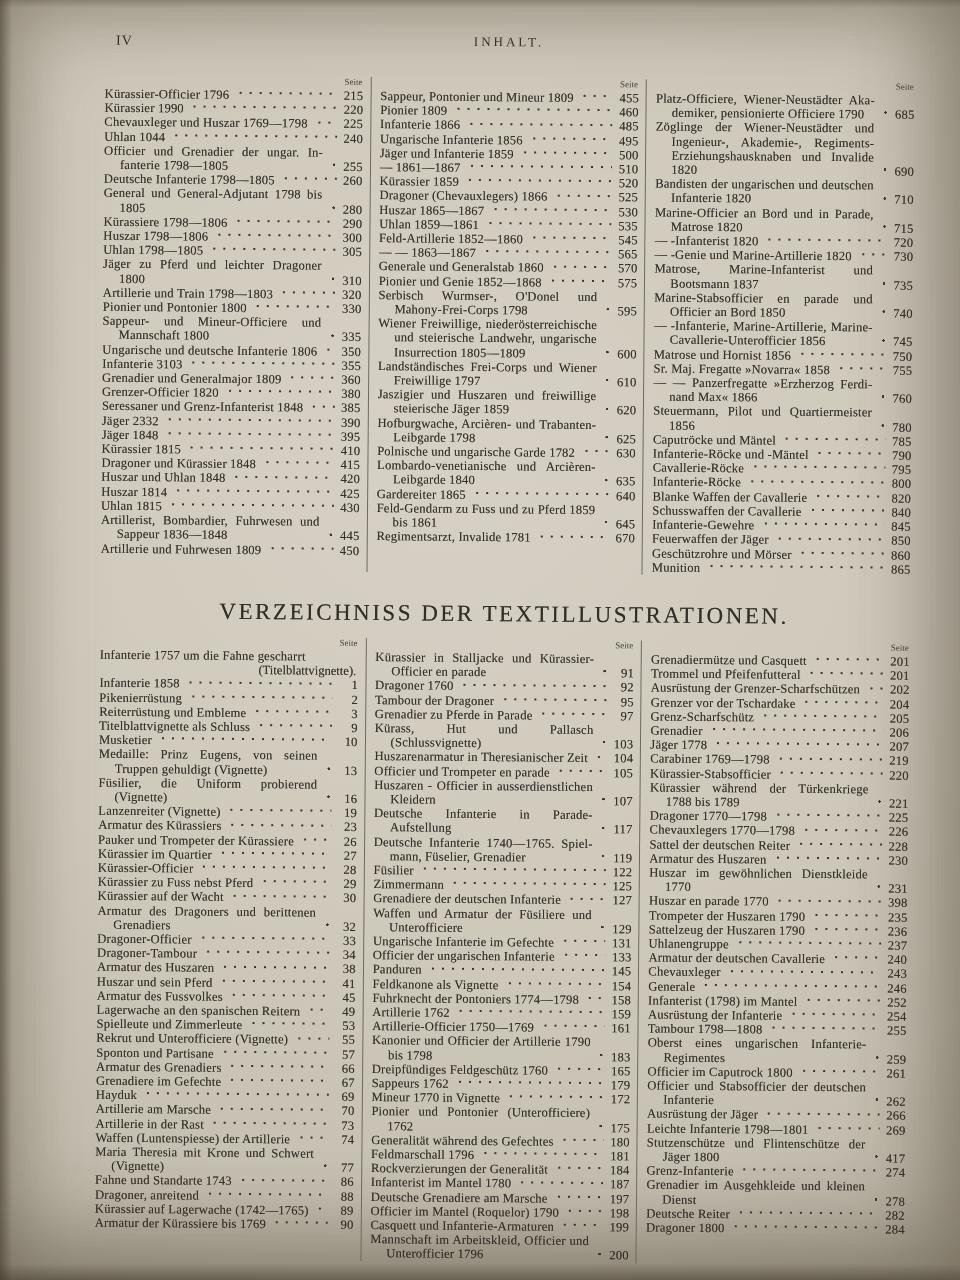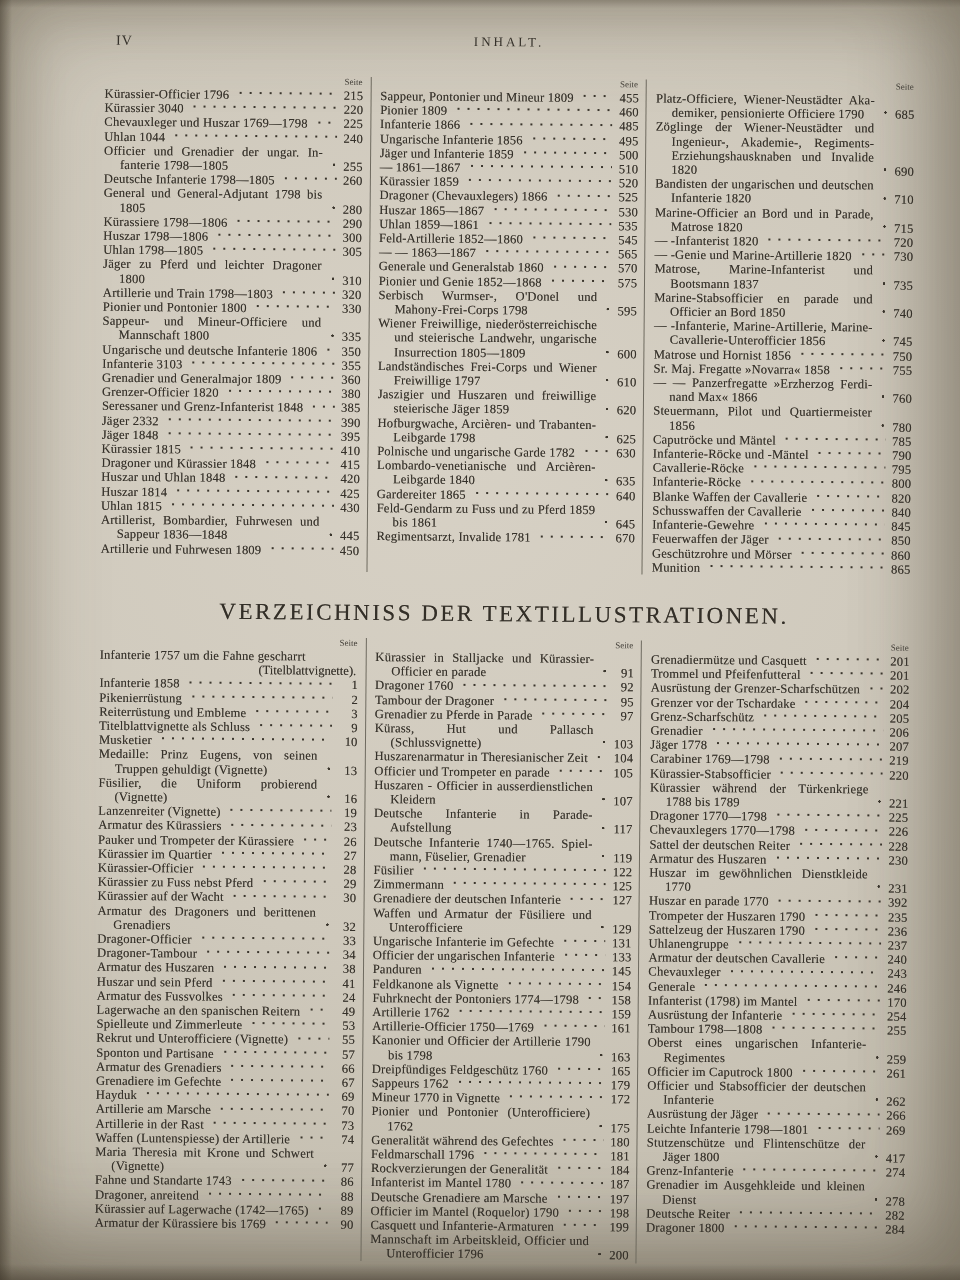--- a/index.html
+++ b/index.html
@@ -67,21 +67,21 @@
     <div class="cols">
       <div class="col">
         <div class="seite">Seite</div>
         <div>
             <div class="entry">
               <span class="lbl">Kürassier-Officier 1796</span>
               <span class="dots"></span>
               <span class="pg">215</span>
             </div>
             <div class="entry">
-              <span class="lbl">Kürassier 3040</span>
+              <span class="lbl">Kürassier 1990</span>
               <span class="dots"></span>
               <span class="pg">220</span>
             </div>
             <div class="entry">
               <span class="lbl">Chevauxleger und Huszar 1769—1798</span>
               <span class="dots"></span>
               <span class="pg">225</span>
             </div>
             <div class="entry">
               <span class="lbl">Uhlan 1044</span>
@@ -558,21 +558,21 @@
               <span class="pg">38</span>
             </div>
             <div class="entry">
               <span class="lbl">Huszar und sein Pferd</span>
               <span class="dots"></span>
               <span class="pg">41</span>
             </div>
             <div class="entry">
               <span class="lbl">Armatur des Fussvolkes</span>
               <span class="dots"></span>
-              <span class="pg">24</span>
+              <span class="pg">45</span>
             </div>
             <div class="entry">
               <span class="lbl">Lagerwache an den spanischen Reitern</span>
               <span class="dots"></span>
               <span class="pg">49</span>
             </div>
             <div class="entry">
               <span class="lbl">Spielleute und Zimmerleute</span>
               <span class="dots"></span>
               <span class="pg">53</span>
@@ -748,21 +748,21 @@
               <span class="pg">159</span>
             </div>
             <div class="entry">
               <span class="lbl">Artillerie-Officier 1750—1769</span>
               <span class="dots"></span>
               <span class="pg">161</span>
             </div>
             <div class="entry">
               <span class="lbl">Kanonier und Officier der Artillerie 1790 bis 1798</span>
               <span class="dots"></span>
-              <span class="pg">163</span>
+              <span class="pg">183</span>
             </div>
             <div class="entry">
               <span class="lbl">Dreipfündiges Feldgeschütz 1760</span>
               <span class="dots"></span>
               <span class="pg">165</span>
             </div>
             <div class="entry">
               <span class="lbl">Sappeurs 1762</span>
               <span class="dots"></span>
               <span class="pg">179</span>
@@ -893,21 +893,21 @@
               <span class="pg">230</span>
             </div>
             <div class="entry">
               <span class="lbl">Huszar im gewöhnlichen Dienstkleide 1770</span>
               <span class="dots"></span>
               <span class="pg">231</span>
             </div>
             <div class="entry">
               <span class="lbl">Huszar en parade 1770</span>
               <span class="dots"></span>
-              <span class="pg">392</span>
+              <span class="pg">398</span>
             </div>
             <div class="entry">
               <span class="lbl">Trompeter der Huszaren 1790</span>
               <span class="dots"></span>
               <span class="pg">235</span>
             </div>
             <div class="entry">
               <span class="lbl">Sattelzeug der Huszaren 1790</span>
               <span class="dots"></span>
               <span class="pg">236</span>
@@ -928,21 +928,21 @@
               <span class="pg">243</span>
             </div>
             <div class="entry">
               <span class="lbl">Generale</span>
               <span class="dots"></span>
               <span class="pg">246</span>
             </div>
             <div class="entry">
               <span class="lbl">Infanterist (1798) im Mantel</span>
               <span class="dots"></span>
-              <span class="pg">170</span>
+              <span class="pg">252</span>
             </div>
             <div class="entry">
               <span class="lbl">Ausrüstung der Infanterie</span>
               <span class="dots"></span>
               <span class="pg">254</span>
             </div>
             <div class="entry">
               <span class="lbl">Tambour 1798—1808</span>
               <span class="dots"></span>
               <span class="pg">255</span>

